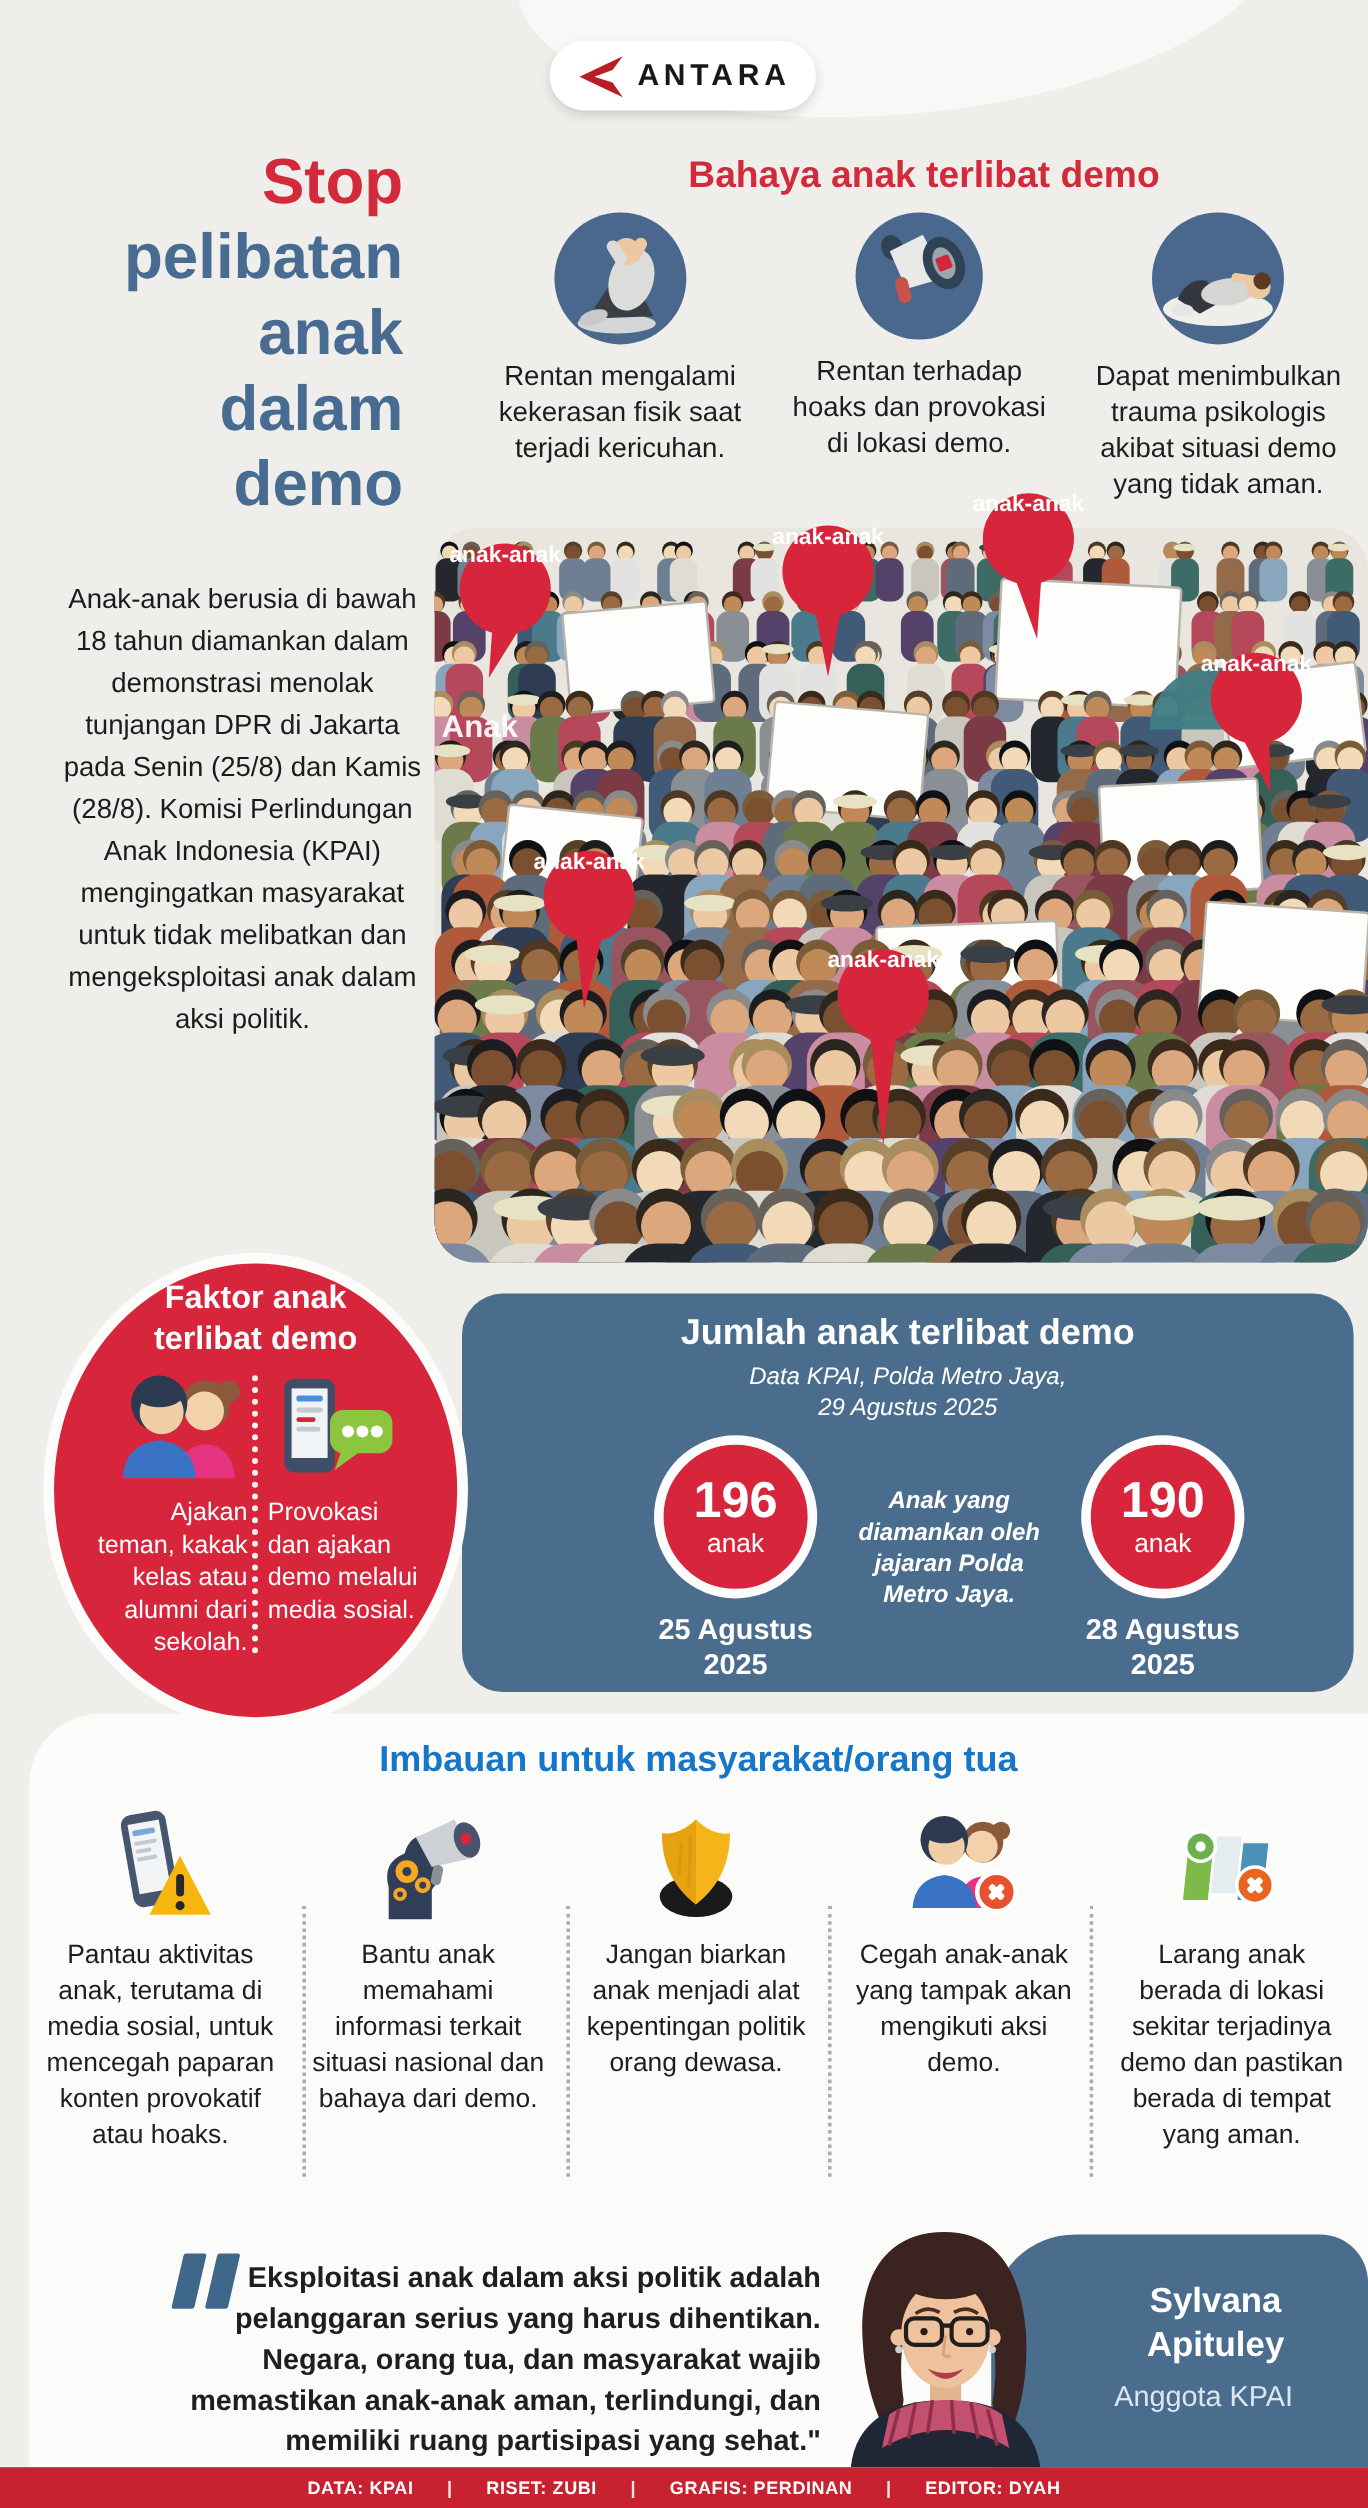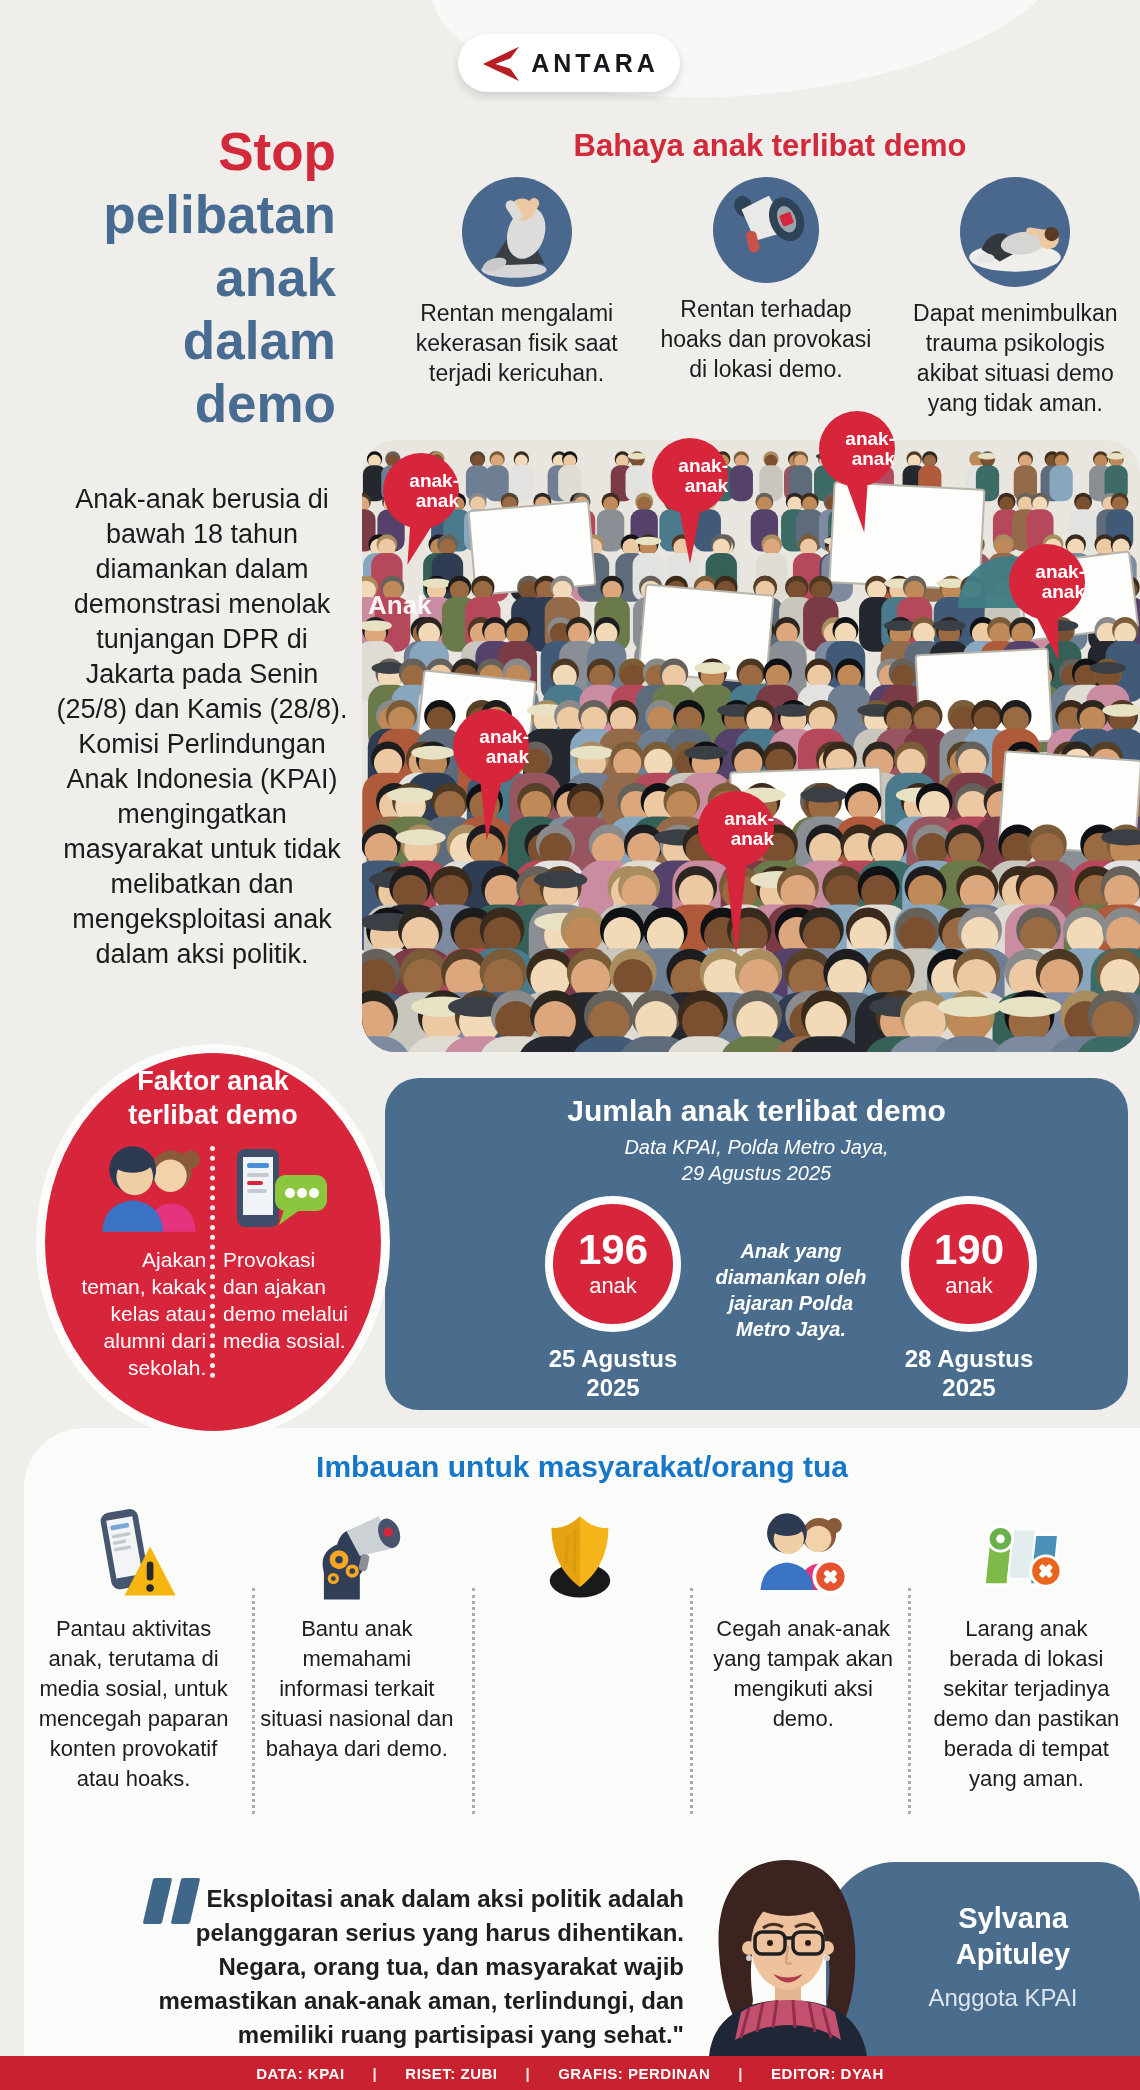--- a/index.html
+++ b/index.html
@@ -23,27 +23,27 @@
   .bahaya-row{position:absolute;left:392px;top:176px;width:748px;display:flex;}
   .bahaya-col{flex:1 1 0;display:flex;flex-direction:column;align-items:center;}
   .bahaya-col .cap{margin-top:10px;font-size:23px;line-height:30px;text-align:center;max-width:228px;}
   
   .crowd{position:absolute;left:362px;top:440px;width:778px;height:612px;border-radius:34px;
          overflow:hidden;background:linear-gradient(#f2f0eb,#ddd9d1);}
   .crowd-watermark{position:absolute;left:368px;top:590px;font-size:26px;font-weight:bold;color:#fff;
                    opacity:.92;z-index:7;}
   .pin{position:absolute;width:76px;z-index:8;}
   .pin .bubble{width:76px;height:76px;border-radius:50%;background:#d7263c;color:#fff;font-weight:bold;
-               font-size:19px;line-height:20px;display:flex;flex-direction:column;align-items:flex-end;
+               font-size:19px;line-height:20px;display:flex;flex-direction:row;align-items:flex-start;
                justify-content:center;text-align:center;position:relative;z-index:2;}
   .pin .tail{position:absolute;left:50%;top:70px;margin-left:-11px;width:0;height:0;z-index:1;
              border-left:11px solid transparent;border-right:11px solid transparent;
              border-top:48px solid #d7263c;transform-origin:top center;}
   
-  .intro{position:absolute;left:52px;top:482px;width:300px;text-align:center;font-size:27px;
+  .intro{position:absolute;left:52px;top:482px;width:300px;text-align:center;font-size:23px;
          line-height:35px;color:#1b1b1b;}
   
   .faktor{position:absolute;left:36px;top:1044px;width:354px;height:396px;background:#d7263c;
           border:9px solid #fcfcfb;border-radius:50%;box-sizing:border-box;color:#fff;z-index:6;}
   .faktor-heading{margin-top:11px;text-align:center;font-size:27px;font-weight:bold;line-height:34px;}
   .faktor-body{position:relative;margin-top:12px;height:238px;}
   .faktor-divider{position:absolute;left:50%;top:2px;height:232px;border-left:5px dotted rgba(255,255,255,.92);
                   margin-left:-3px;}
   .faktor-col{position:absolute;top:0;width:132px;}
   .faktor-col.left{right:52%;text-align:right;}
@@ -1358,20 +1358,21 @@
     </div>
     <div class="imbauan-col">
       <div class="icon-box">
         <svg width="104" height="104" viewBox="0 0 110 100">
           <ellipse cx="55" cy="78" rx="32" ry="18" fill="#191a1c"></ellipse>
           <path d="M55,10 C66,21 79,24 85,22 C85,46 77,68 55,85 C33,68 25,46 25,22 C31,24 44,21 55,10 Z" fill="#f6b41b"></path>
           <path d="M55,10 C44,21 31,24 25,22 C25,46 33,68 55,85 Z" fill="#e09c0e" opacity=".75"></path>
           <path d="M42,30 L40,60 M50,24 L49,70" stroke="#d79a10" stroke-width="3" fill="none"></path>
         </svg>
       </div>
+      <div class="cap">Jangan biarkan anak menjadi alat kepentingan politik orang dewasa.</div>
     </div>
     <div class="imbauan-col">
       <div class="icon-box">
         <svg width="104" height="104" viewBox="0 0 110 100">
           <circle cx="72" cy="30" r="18" fill="#8a5a3a"></circle>
           <circle cx="88" cy="20" r="8" fill="#8a5a3a"></circle>
           <circle cx="71" cy="34" r="14" fill="#f3d2ab"></circle>
           <path d="M50,88 Q52,62 72,60 Q92,62 94,88 Z" fill="#e6337f"></path>
           <circle cx="38" cy="28" r="21" fill="#2c3a52"></circle>
           <circle cx="40" cy="34" r="16" fill="#f0cfa6"></circle>

